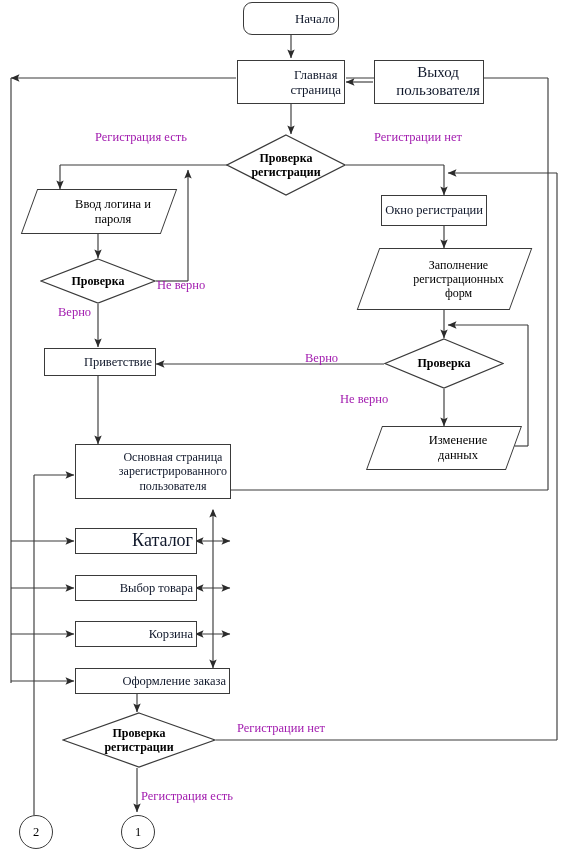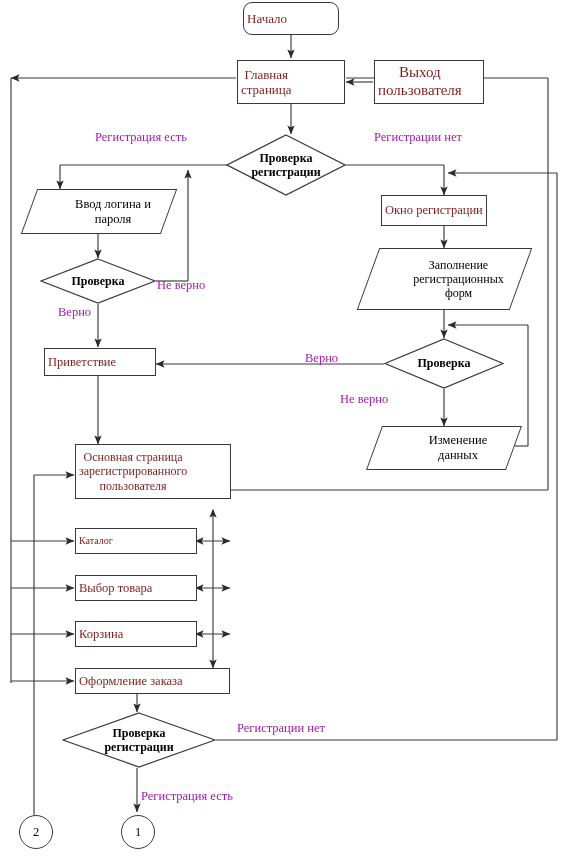--- a/index.html
+++ b/index.html
@@ -19,24 +19,24 @@
     position:absolute;
     left:0; top:0;
     width:568px; height:862px;
     pointer-events:none;
   }
   .node{
     position:absolute;
     box-sizing:border-box;
     display:flex;
     align-items:center;
-    justify-content:flex-start;
+    justify-content:flex-end;
     text-align:center;
     line-height:1.18;
-    color:#7f1d1d;
+    color:#0f172a;
   }
   .node .lbl{display:block;padding:0 3px;}
   .rect{
     border:1px solid #3a3a3a;
     background:#fff;
   }
   .rounded{
     border:1px solid #3a3a3a;
     background:#fff;
     border-radius:9px;
@@ -223,21 +223,21 @@
   <div class="node rect" style="left:44px;top:348px;width:112px;height:28px;font-size:12.5px;">
     <span class="lbl">Приветствие</span>
   </div>
 
   <div class="node rect" style="left:75px;top:444px;width:156px;height:55px;font-size:12px;">
     <span class="lbl" style="white-space:pre-line;">Основная страница
 зарегистрированного
 пользователя</span>
   </div>
 
-  <div class="node rect" style="left:75px;top:528px;width:122px;height:26px;font-size:10px;">
+  <div class="node rect" style="left:75px;top:528px;width:122px;height:26px;font-size:18px;">
     <span class="lbl">Каталог</span>
   </div>
 
   <div class="node rect" style="left:75px;top:575px;width:122px;height:26px;font-size:12.5px;">
     <span class="lbl">Выбор товара</span>
   </div>
 
   <div class="node rect" style="left:75px;top:621px;width:122px;height:26px;font-size:12.5px;">
     <span class="lbl">Корзина</span>
   </div>

